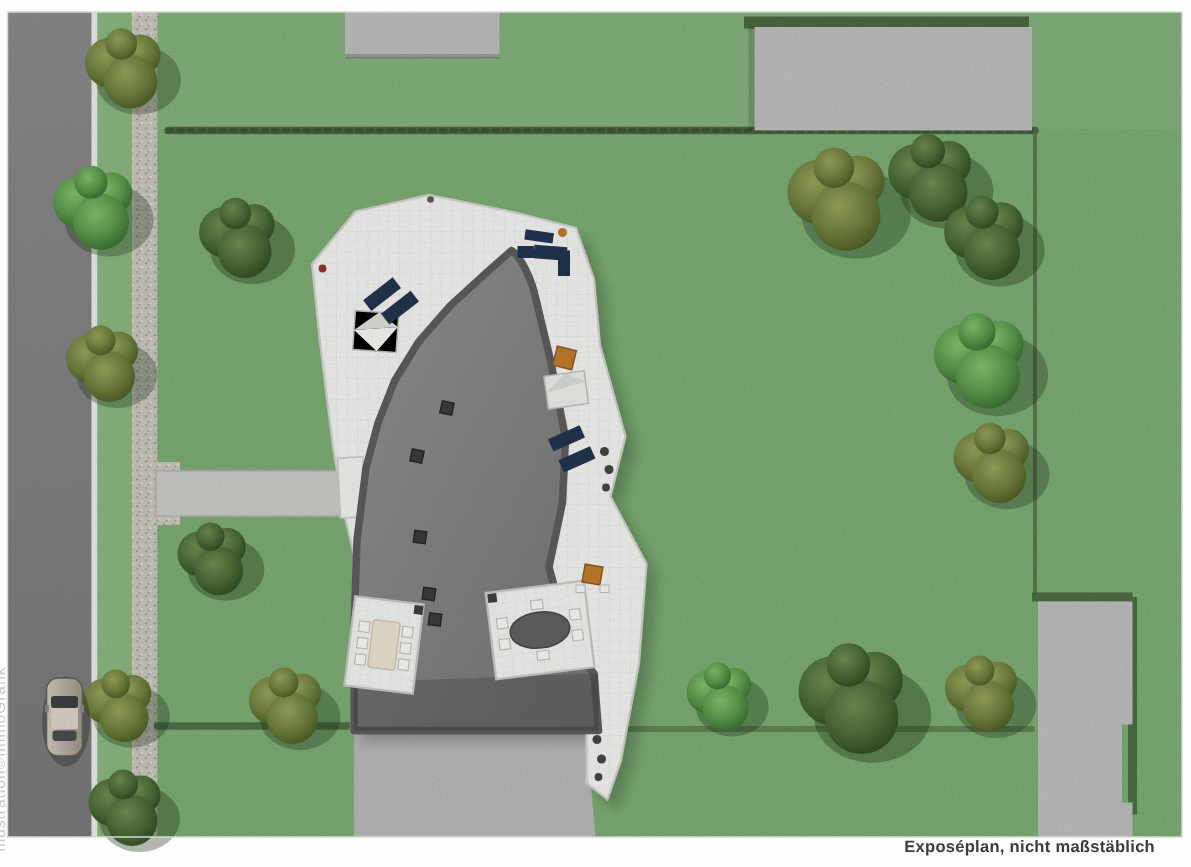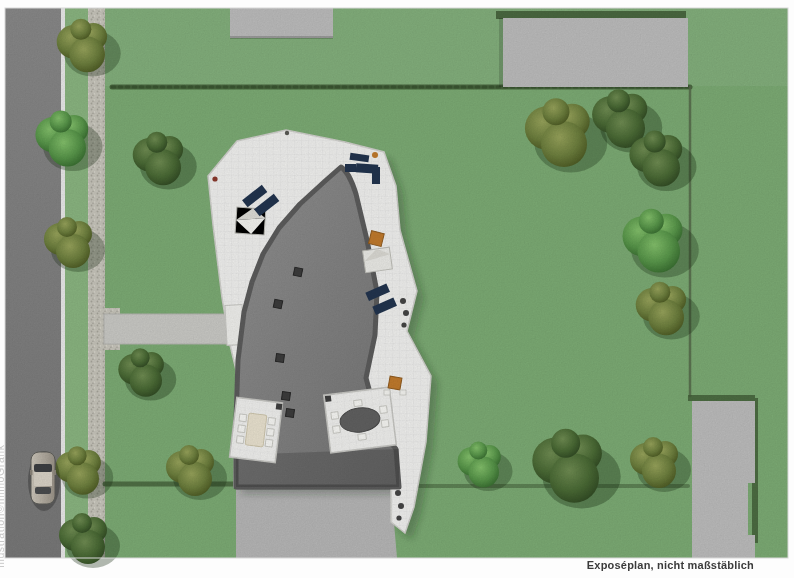--- a/index.html
+++ b/index.html
@@ -3,21 +3,21 @@
 <meta charset="utf-8">
 <style>
   html,body{margin:0;padding:0;}
   body{
     width:794px;height:578px;position:relative;overflow:hidden;
     background:#fdfdfd;
     font-family:"Liberation Sans", sans-serif;
   }
   .stage{position:absolute;inset:0;}
   .footer-note{
-    position:absolute;top:559px;right:40px;
+    position:absolute;top:559px;right:24px;
     font-size:11px;font-weight:bold;color:#3b3b3b;letter-spacing:.2px;
   }
   .credit{
     position:absolute;left:6px;bottom:10px;
     transform-origin:0 100%;
     transform:rotate(-90deg);
     font-size:10.5px;color:#c8c8c8;letter-spacing:.6px;white-space:nowrap;
   }
 </style>
 </head>

